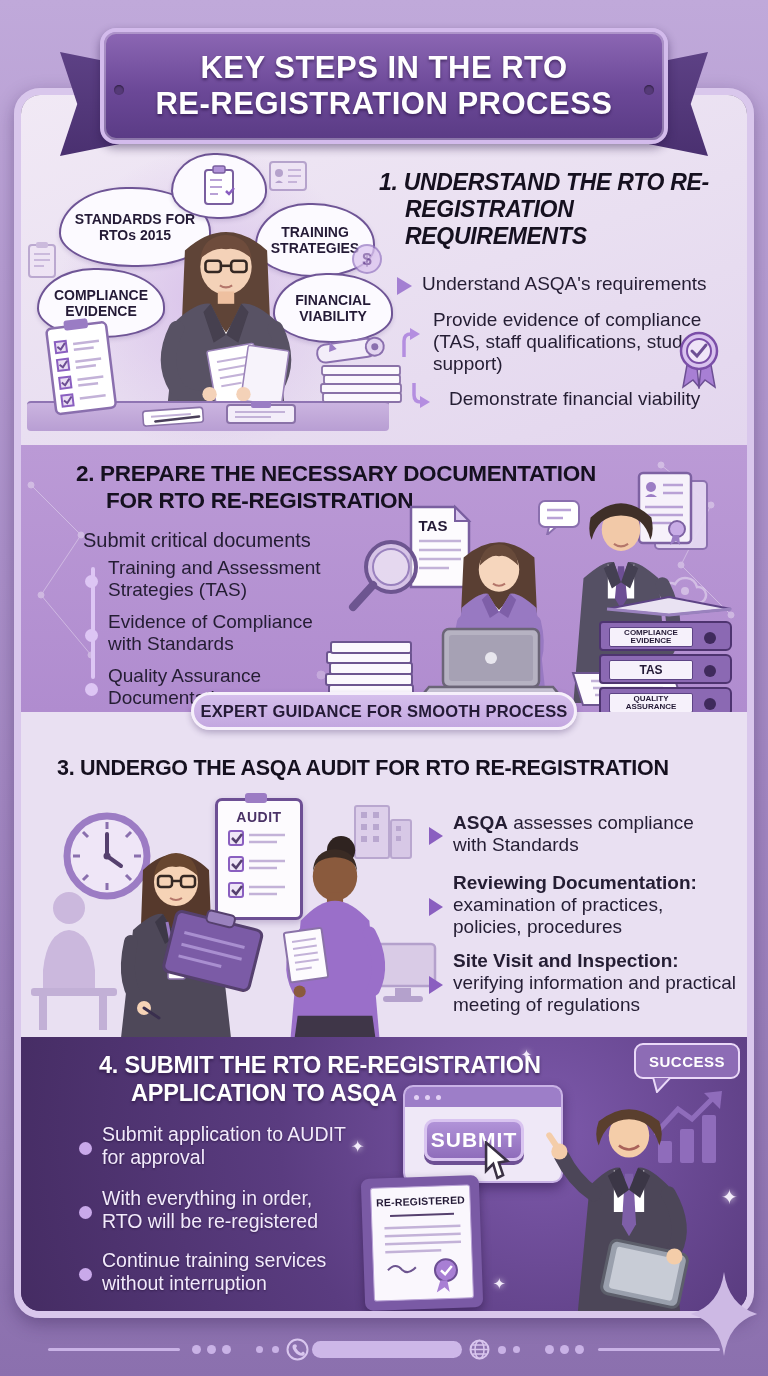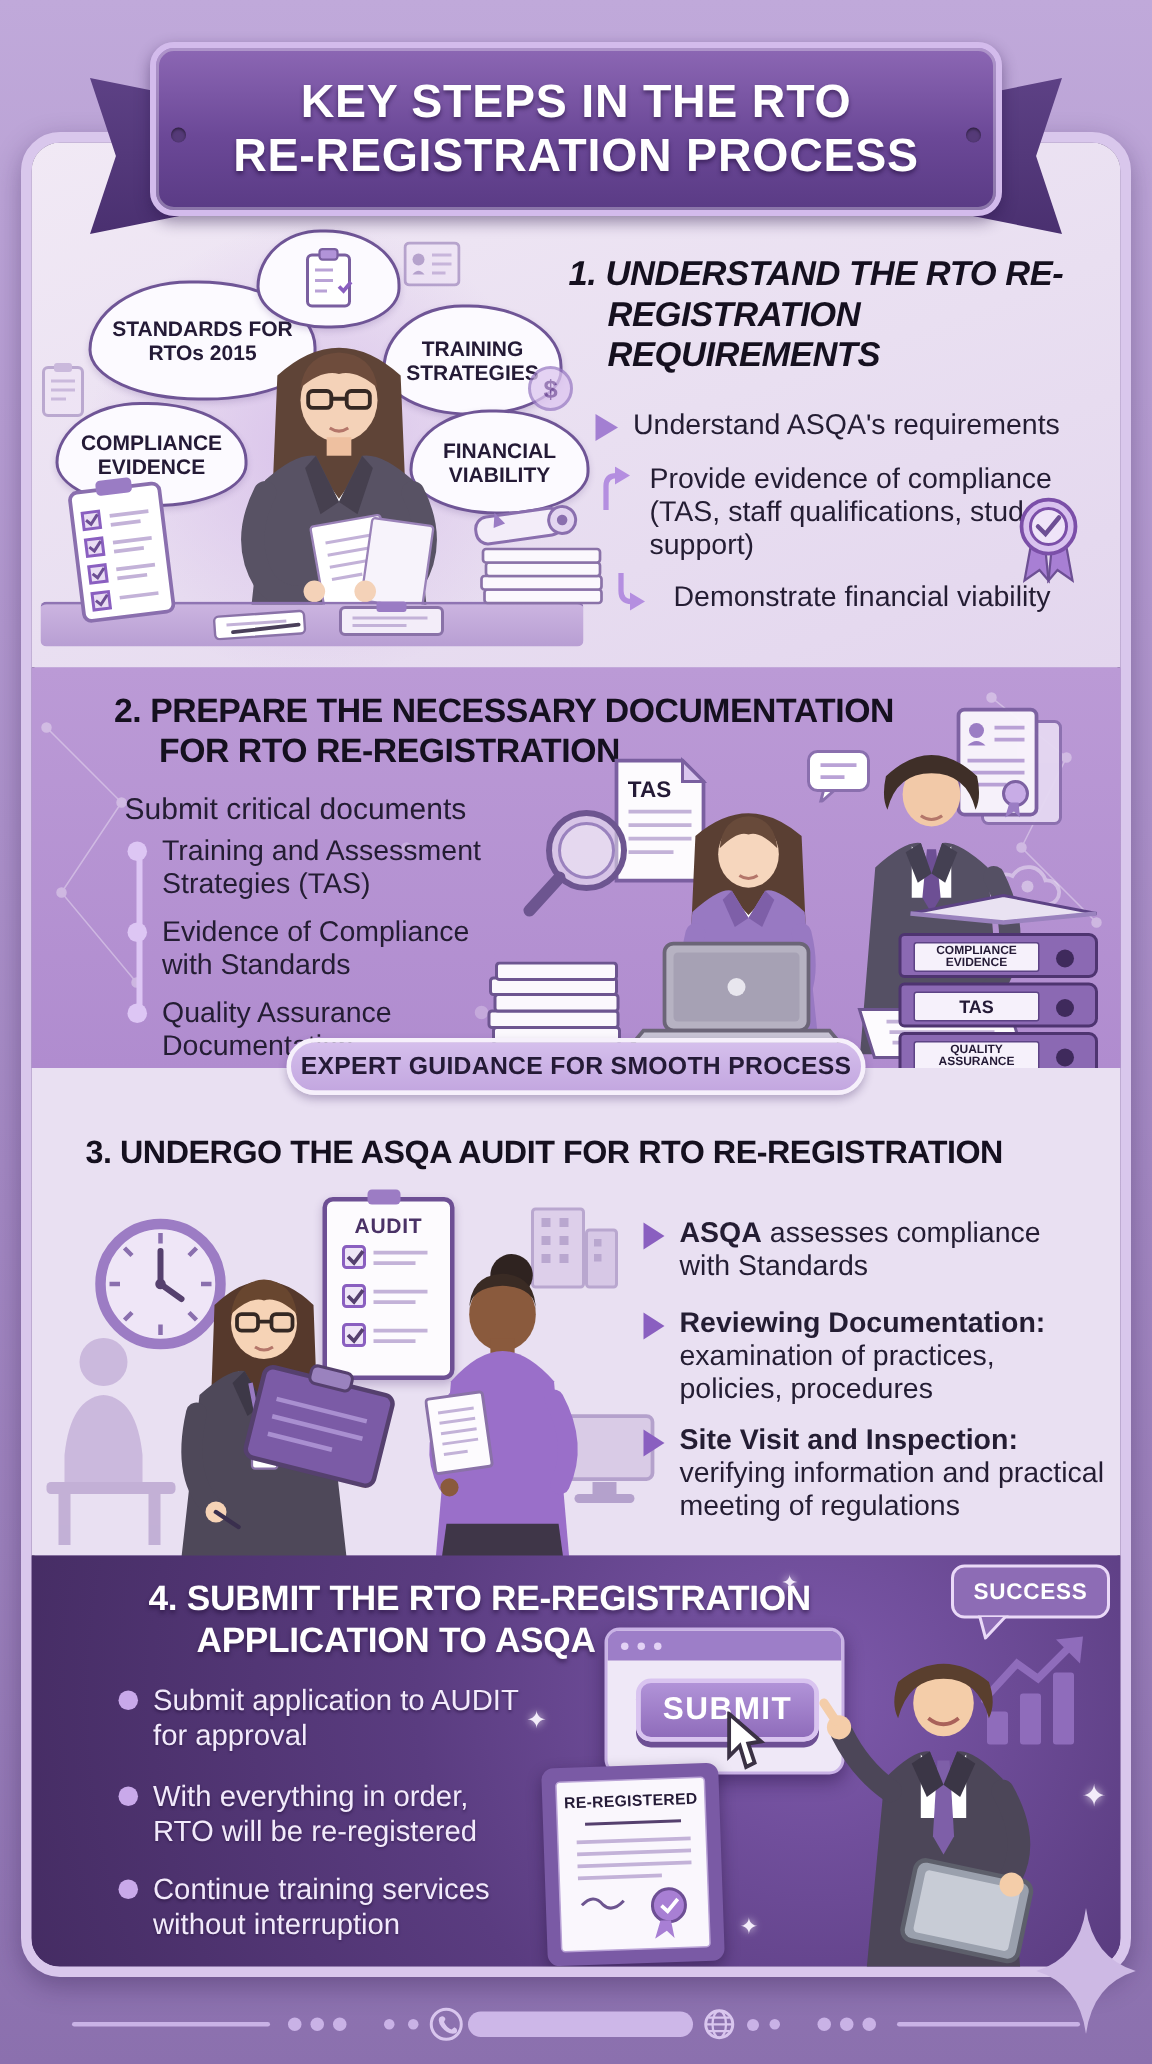--- a/index.html
+++ b/index.html
@@ -26,21 +26,21 @@
           box-shadow:inset 0 0 0 2px rgba(255,255,255,.30), 0 4px 10px rgba(40,20,70,.45);
           display:flex;flex-direction:column;align-items:center;justify-content:center;}
   .plaque .rivet{width:10px;height:10px;border-radius:50%;background:#553a78;box-shadow:inset 0 1px 2px rgba(0,0,0,.5);}
   .title-line{color:#fff;font-weight:bold;font-size:31px;letter-spacing:.5px;line-height:1.17;
               text-shadow:0 2px 3px rgba(30,10,55,.55);white-space:nowrap;}
   
   .h-black{color:#15101f;font-weight:bold;letter-spacing:-.3px;line-height:1.18;}
   .h-white{color:#fff;font-weight:bold;letter-spacing:-.2px;line-height:1.2;text-shadow:0 2px 3px rgba(25,8,45,.5);}
   .body-txt{color:#241d33;font-size:19px;line-height:1.16;}
   .body-lite{color:#f2eafb;font-size:19.5px;line-height:1.2;text-shadow:0 1px 2px rgba(25,8,45,.5);}
-  .bullet-row{display:flex;align-items:flex-start;gap:10px;}
+  .bullet-row{display:flex;align-items:center;gap:10px;}
   .dot{width:13px;height:13px;border-radius:50%;margin-top:4px;flex:0 0 auto;}
   .dot-s2{background:#ddc6f4;}
   .dot-s4{background:#c9a9ea;}
   .tri{width:0;height:0;border-top:9px solid transparent;border-bottom:9px solid transparent;
        border-left:14px solid #8a5fc0;margin-top:3px;flex:0 0 auto;}
   
   .bubble{background:#fcfaff;border:2.5px solid #6f5596;border-radius:46% 54% 50% 50%/60% 58% 42% 44%;
           display:flex;align-items:center;justify-content:center;text-align:center;
           color:#241a36;font-weight:bold;font-size:13px;line-height:1.15;padding:6px;box-sizing:border-box;
           box-shadow:0 2px 4px rgba(80,50,120,.18);}
@@ -56,21 +56,21 @@
   .binder{width:133px;height:30px;background:#8b69b3;border:2px solid #4e3470;border-radius:4px 6px 6px 4px;
           position:relative;box-sizing:border-box;}
   .binder .label{position:absolute;left:8px;top:4px;width:82px;height:18px;background:#f6f1fb;border:1.5px solid #5d4385;
                  border-radius:2px;display:flex;align-items:center;justify-content:center;
                  font-size:8px;font-weight:bold;color:#241a36;text-align:center;line-height:1;letter-spacing:0;}
   .binder .hole{position:absolute;right:14px;top:9px;width:12px;height:12px;border-radius:50%;background:#3f2a5c;}
   .browser{box-sizing:border-box;background:#efe8f7;border:2px solid #c9b2e6;border-radius:10px;
            box-shadow:0 5px 12px rgba(30,12,55,.45);overflow:hidden;}
   .browser-bar{height:20px;background:#9d7ec8;display:flex;align-items:center;gap:6px;padding-left:9px;}
   .browser-bar i{width:5px;height:5px;border-radius:50%;background:#e3d2f5;}
-  .submit-btn{left:19px;top:32px;width:122px;height:42px;box-sizing:border-box;
+  .submit-btn{left:19px;top:32px;width:100px;height:42px;box-sizing:border-box;
               background:linear-gradient(180deg,#b193d8,#8f6cbb);border:3px solid #d9c4f0;border-radius:10px;
               box-shadow:0 4px 0 #6d4f94;display:flex;align-items:center;justify-content:center;
               color:#fff;font-weight:bold;font-size:21px;letter-spacing:1px;}
   .success-bubble{box-sizing:border-box;background:#8d6cb5;border:2.5px solid #ead9f8;border-radius:9px;
                   display:flex;align-items:center;justify-content:center;color:#fff;font-weight:bold;
                   font-size:15px;letter-spacing:.5px;}
   .cert-panel{box-sizing:border-box;background:#7a5aa5;border-radius:8px;box-shadow:0 4px 10px rgba(25,10,45,.4);}
   .cert-paper{position:absolute;left:9px;top:9px;right:9px;bottom:9px;background:#faf7fd;border:1.5px solid #b9a2d6;border-radius:3px;}
   .sparkle{color:#f3ecfa;text-shadow:0 0 6px rgba(255,255,255,.8);}
   .foot-line{height:3px;background:#c9b2e6;border-radius:2px;top:1348px;}

